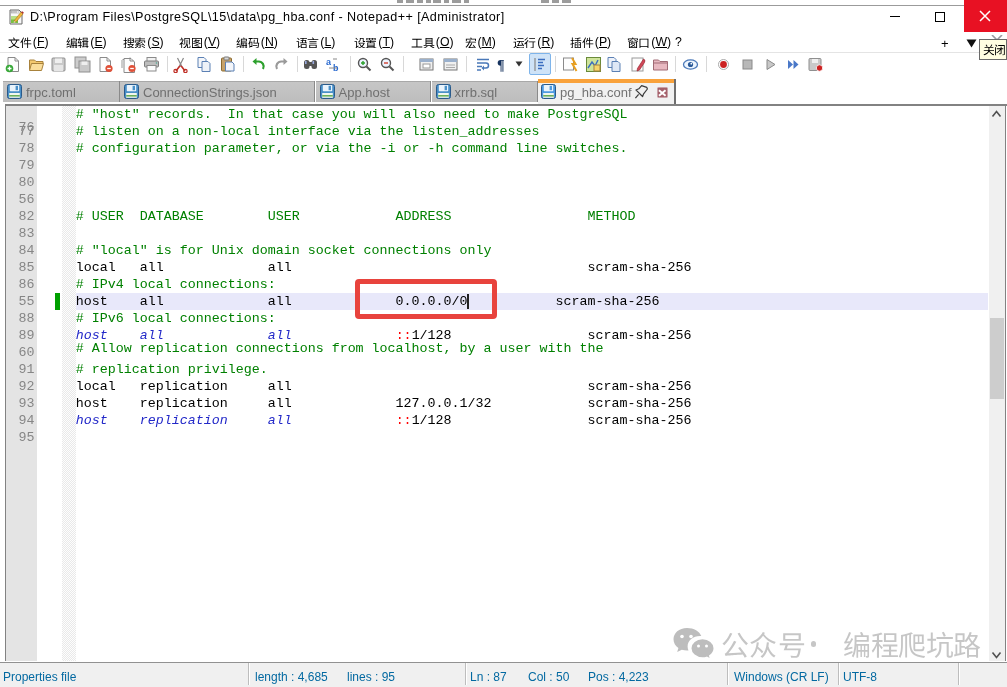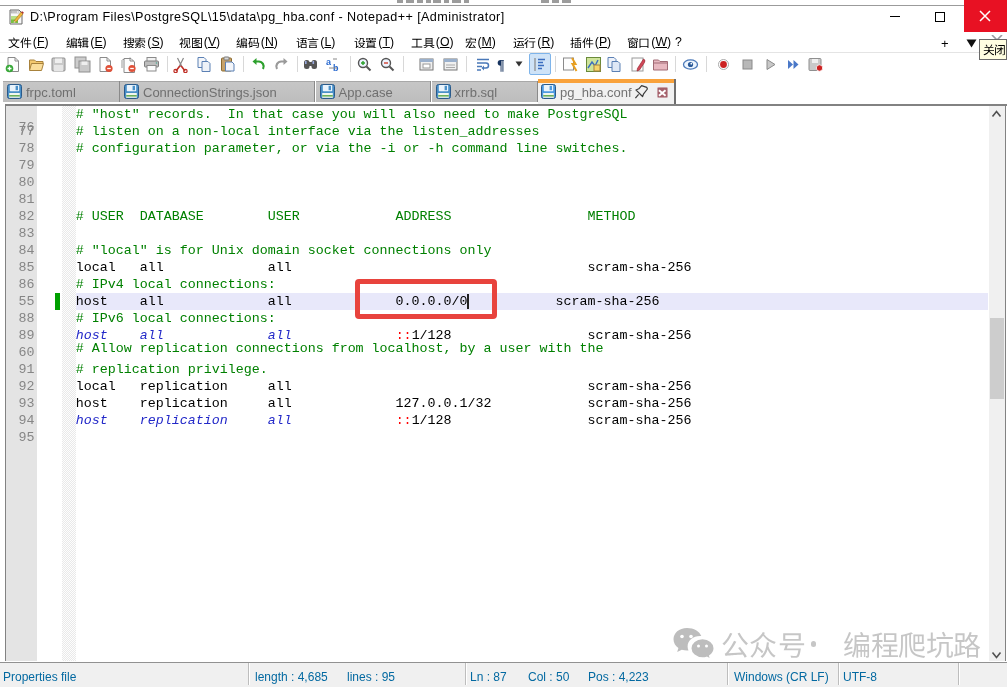--- a/index.html
+++ b/index.html
@@ -359,21 +359,21 @@
 <div class="a" style="left:143px;top:84.5px;font-size:13px;color:#6f6f6f">ConnectionStrings.json</div>
 <div class="a" style="left:315.5px;top:80.5px;width:114.0px;height:21.5px;background:linear-gradient(#c6c6c6,#bdbdbd);border-top:1px solid #a8a8a8"></div>
 <div class="a" style="left:429.5px;top:80.5px;width:1.5px;height:21.5px;background:#8a8a8a"></div>
 <svg class="a" style="left:319.5px;top:84px" width="15" height="15" viewBox="0 0 15 15">
     <rect x="0.5" y="0.5" width="14" height="14" rx="2" fill="#4a90c8" stroke="#2a5a8a"></rect>
     <rect x="2.8" y="1" width="9.4" height="6.2" rx="0.8" fill="#eaf4fc"></rect>
     <rect x="8.6" y="1.8" width="2.4" height="4.4" fill="#4a90c8"></rect>
     <rect x="2.2" y="9" width="10.6" height="4.8" fill="#f2f7ee"></rect>
     <rect x="2.2" y="11" width="10.6" height="1.6" fill="#6cb05c"></rect>
   </svg>
-<div class="a" style="left:338.5px;top:84.5px;font-size:13px;color:#6f6f6f">App.case</div>
+<div class="a" style="left:338.5px;top:84.5px;font-size:13px;color:#6f6f6f">App.host</div>
 <div class="a" style="left:431.5px;top:80.5px;width:105.5px;height:21.5px;background:linear-gradient(#c6c6c6,#bdbdbd);border-top:1px solid #a8a8a8"></div>
 <div class="a" style="left:537px;top:80.5px;width:1.5px;height:21.5px;background:#8a8a8a"></div>
 <svg class="a" style="left:435.5px;top:84px" width="15" height="15" viewBox="0 0 15 15">
     <rect x="0.5" y="0.5" width="14" height="14" rx="2" fill="#4a90c8" stroke="#2a5a8a"></rect>
     <rect x="2.8" y="1" width="9.4" height="6.2" rx="0.8" fill="#eaf4fc"></rect>
     <rect x="8.6" y="1.8" width="2.4" height="4.4" fill="#4a90c8"></rect>
     <rect x="2.2" y="9" width="10.6" height="4.8" fill="#f2f7ee"></rect>
     <rect x="2.2" y="11" width="10.6" height="1.6" fill="#6cb05c"></rect>
   </svg>
 <div class="a" style="left:454.5px;top:84.5px;font-size:13px;color:#6f6f6f">xrrb.sql</div>
@@ -405,21 +405,21 @@
 <div class="a" style="left:75.7px;top:293px;width:912.5px;height:17px;background:#e8e8fa"></div>
 <div class="a" style="left:55px;top:293px;width:5px;height:17px;background:#00a000"></div>
 <div class="num" style="top:119px">76</div>
 <div class="ed" style="top:106px"><span class="grn"># "host" records.  In that case you will also need to make PostgreSQL</span></div>
 <div class="num" style="top:123px">77</div>
 <div class="ed" style="top:123px"><span class="grn"># listen on a non-local interface via the listen_addresses</span></div>
 <div class="num" style="top:140px">78</div>
 <div class="ed" style="top:140px"><span class="grn"># configuration parameter, or via the -i or -h command line switches.</span></div>
 <div class="num" style="top:157px">79</div>
 <div class="num" style="top:174px">80</div>
-<div class="num" style="top:191px">81</div>
+<div class="num" style="top:191px">56</div>
 <div class="num" style="top:208px">82</div>
 <div class="ed" style="top:208px"><span class="grn"># USER  DATABASE        USER            ADDRESS                 METHOD</span></div>
 <div class="num" style="top:225px">83</div>
 <div class="num" style="top:242px">84</div>
 <div class="ed" style="top:242px"><span class="grn"># "local" is for Unix domain socket connections only</span></div>
 <div class="num" style="top:259px">85</div>
 <div class="ed" style="top:259px">local   all             all                                     scram-sha-256</div>
 <div class="num" style="top:276px">86</div>
 <div class="ed" style="top:276px"><span class="grn"># IPv4 local connections:</span></div>
 <div class="num" style="top:293px">55</div>

